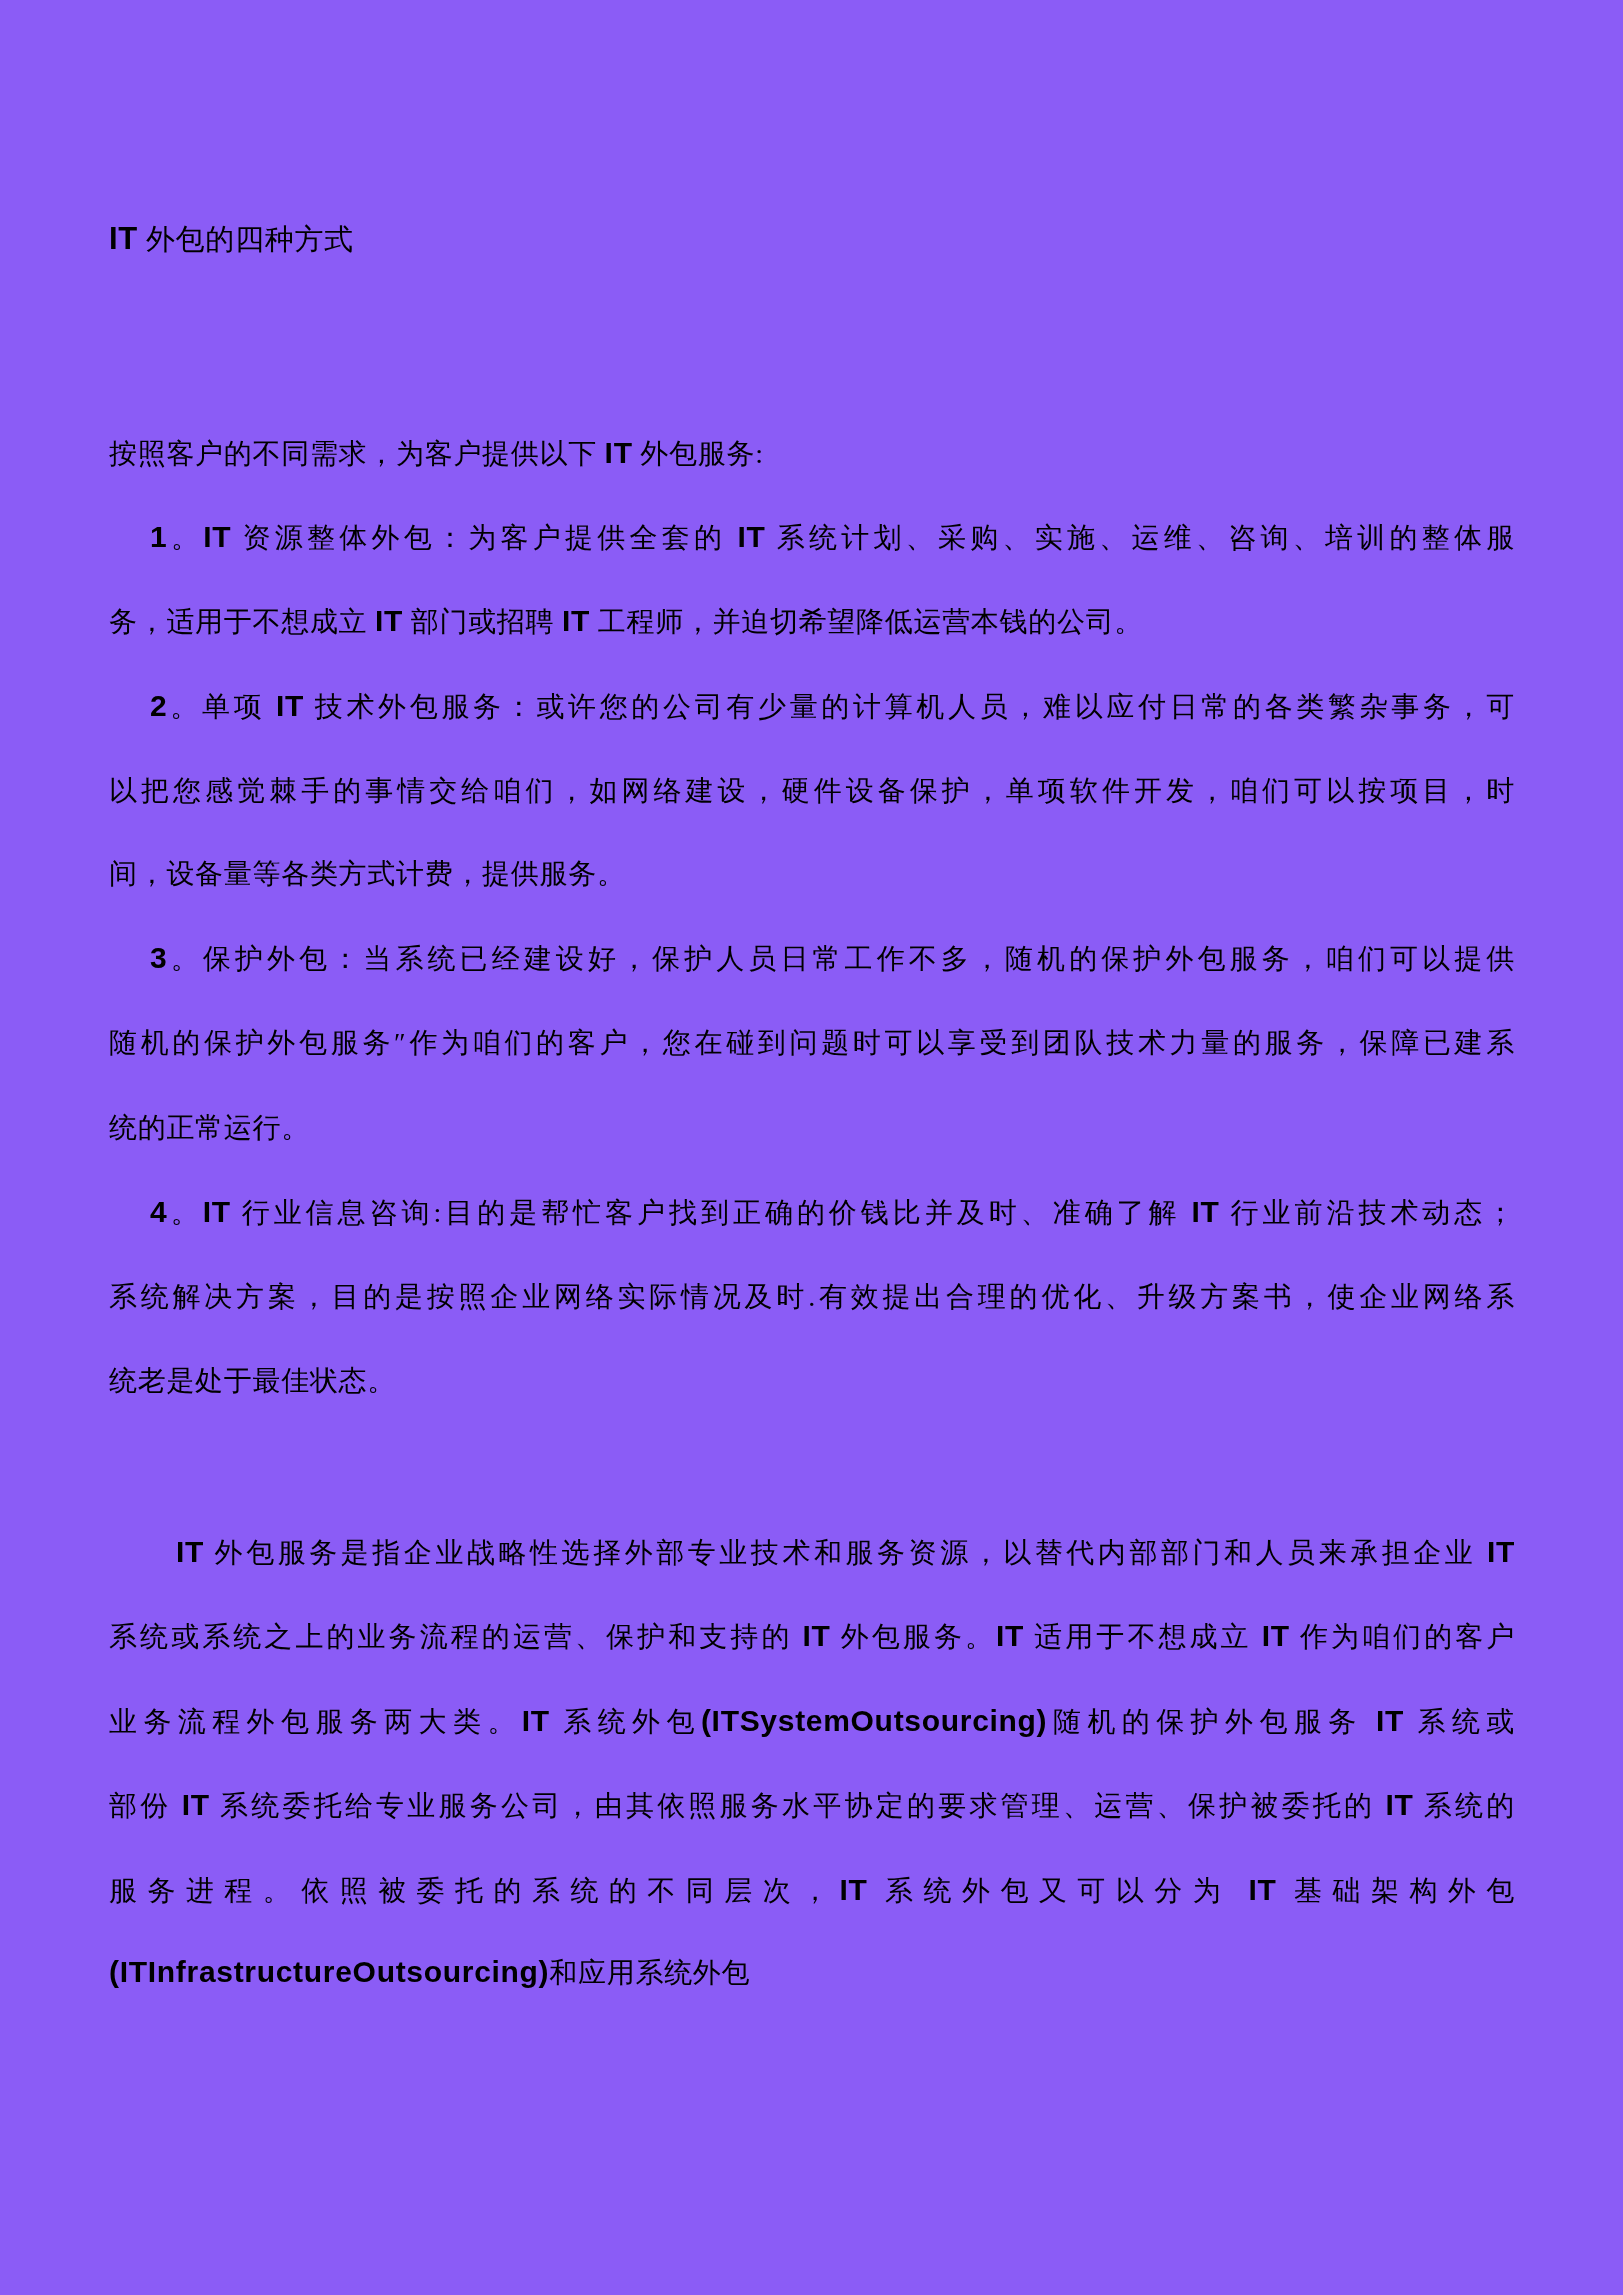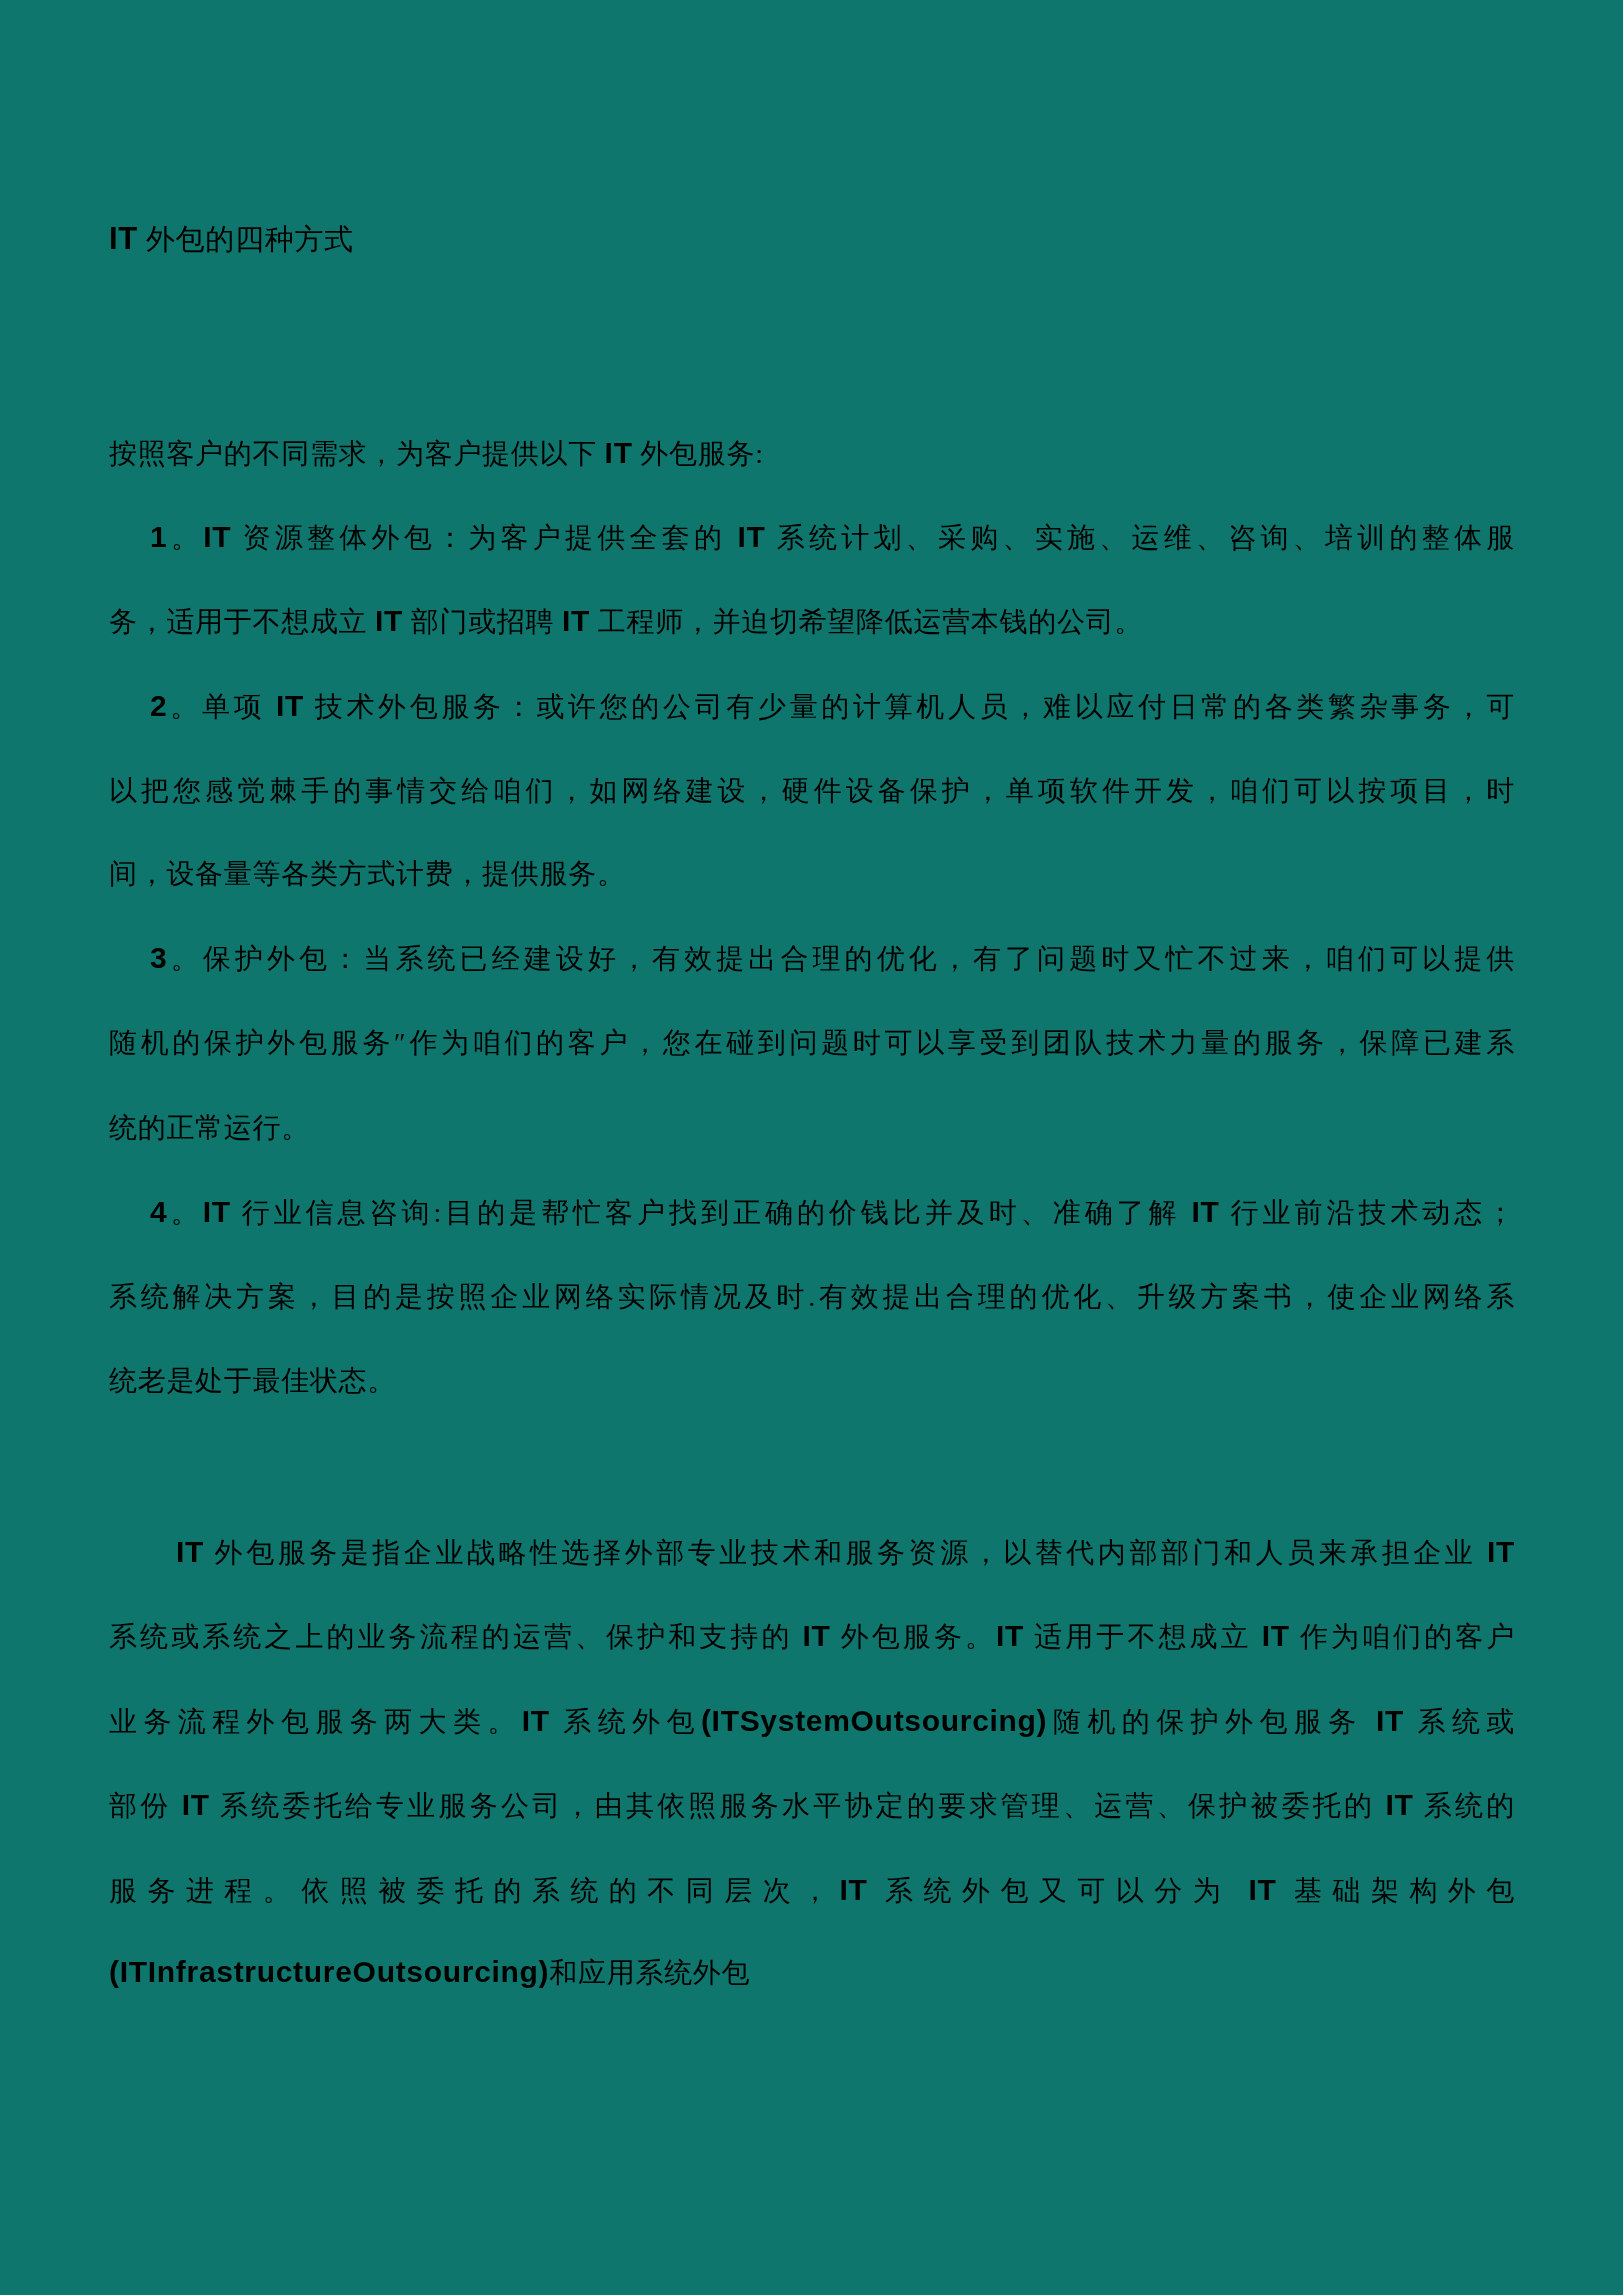--- a/index.html
+++ b/index.html
@@ -4,21 +4,21 @@
 <style>
   html, body {
     margin: 0;
     padding: 0;
     background: #ffffff;
   }
   .page {
     position: relative;
     width: 1623px;
     height: 2295px;
-    background: #0f766e;
+    background: #8b5cf6;
     overflow: hidden;
     font-family: "Liberation Serif", serif;
     color: #000000;
   }
   .line {
     position: absolute;
     left: 109px;
     width: 1406px;
     height: 65px;
     font-size: 28px;
@@ -68,21 +68,21 @@
 
   <div class="line last" style="top:433px"><span class="cj">按照客户的不同需求，为客户提供以下 </span><span class="lt">IT</span><span class="cj"> 外包服务:</span></div>
 
   <div class="line fill indent1" style="top:517px"><span class="lt">1</span><span class="cj">。</span><span class="lt">IT</span><span class="cj"> 资源整体外包：为客户提供全套的 </span><span class="lt">IT</span><span class="cj"> 系统计划、采购、实施、运维、咨询、培训的整体服</span></div>
   <div class="line last" style="top:601px"><span class="cj">务，适用于不想成立 </span><span class="lt">IT</span><span class="cj"> 部门或招聘 </span><span class="lt">IT</span><span class="cj"> 工程师，并迫切希望降低运营本钱的公司。</span></div>
 
   <div class="line fill indent1" style="top:686px"><span class="lt">2</span><span class="cj">。单项 </span><span class="lt">IT</span><span class="cj"> 技术外包服务：或许您的公司有少量的计算机人员，难以应付日常的各类繁杂事务，可</span></div>
   <div class="line fill" style="top:771px"><span class="cj">以把您感觉棘手的事情交给咱们，如网络建设，硬件设备保护，单项软件开发，咱们可以按项目，时</span></div>
   <div class="line last" style="top:854px"><span class="cj">间，设备量等各类方式计费，提供服务。</span></div>
 
-  <div class="line fill indent1" style="top:938px"><span class="lt">3</span><span class="cj">。保护外包：当系统已经建设好，有效提出合理的优化，有了问题时又忙不过来，咱们可以提供</span></div>
+  <div class="line fill indent1" style="top:938px"><span class="lt">3</span><span class="cj">。保护外包：当系统已经建设好，保护人员日常工作不多，随机的保护外包服务，咱们可以提供</span></div>
   <div class="line fill" style="top:1023px"><span class="cj">随机的保护外包服务″作为咱们的客户，您在碰到问题时可以享受到团队技术力量的服务，保障已建系</span></div>
   <div class="line last" style="top:1108px"><span class="cj">统的正常运行。</span></div>
 
   <div class="line fill indent1" style="top:1192px"><span class="lt">4</span><span class="cj">。</span><span class="lt">IT</span><span class="cj"> 行业信息咨询:目的是帮忙客户找到正确的价钱比并及时、准确了解 </span><span class="lt">IT</span><span class="cj"> 行业前沿技术动态；</span></div>
   <div class="line fill" style="top:1277px"><span class="cj">系统解决方案，目的是按照企业网络实际情况及时.有效提出合理的优化、升级方案书，使企业网络系</span></div>
   <div class="line fill indent2" style="top:1532px"><span class="lt">IT</span><span class="cj"> 外包服务是指企业战略性选择外部专业技术和服务资源，以替代内部部门和人员来承担企业 </span><span class="lt">IT</span></div>
 
   <div class="line last" style="top:1361px"><span class="cj">统老是处于最佳状态。</span></div>
   <div class="line fill" style="top:1616px"><span class="cj">系统或系统之上的业务流程的运营、保护和支持的 </span><span class="lt">IT</span><span class="cj"> 外包服务。</span><span class="lt">IT</span><span class="cj"> 适用于不想成立 </span><span class="lt">IT</span><span class="cj"> 作为咱们的客户</span></div>
   <div class="line fill" style="top:1701px"><span class="cj">业务流程外包服务两大类。</span><span class="lt">IT</span><span class="cj"> 系统外包</span><span class="lt">(ITSystemOutsourcing)</span><span class="cj">随机的保护外包服务 </span><span class="lt">IT</span><span class="cj"> 系统或</span></div>

